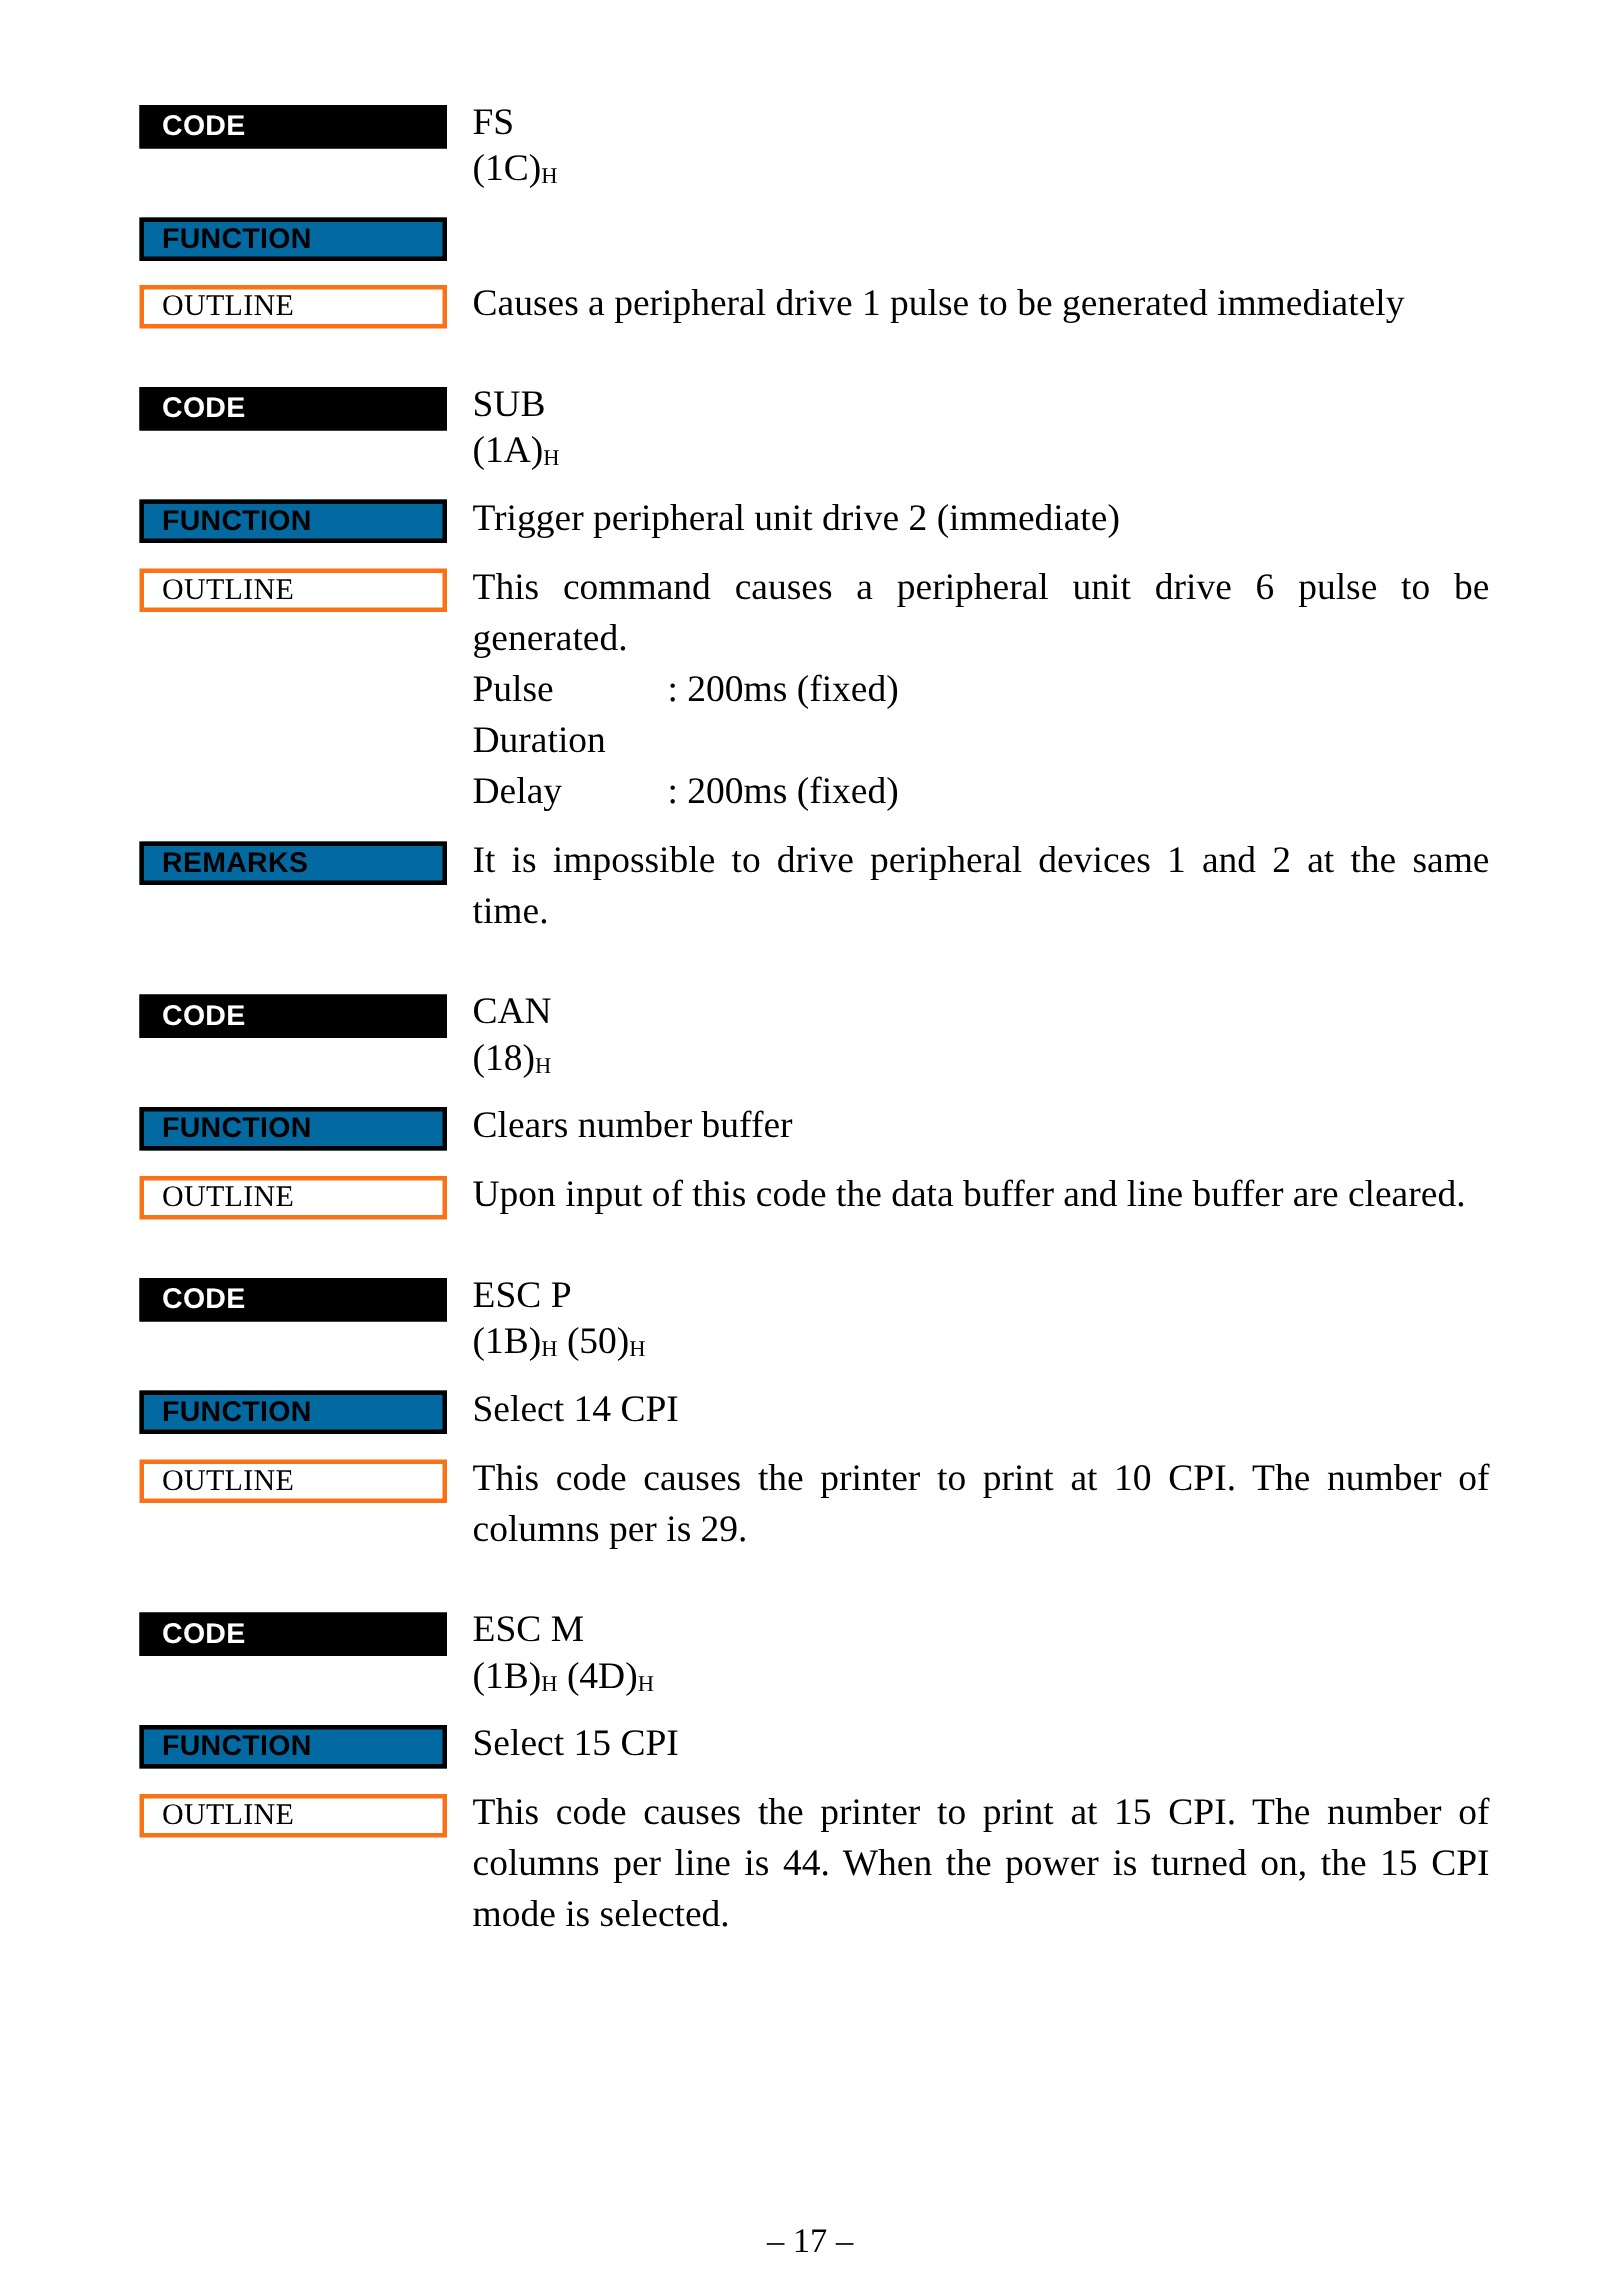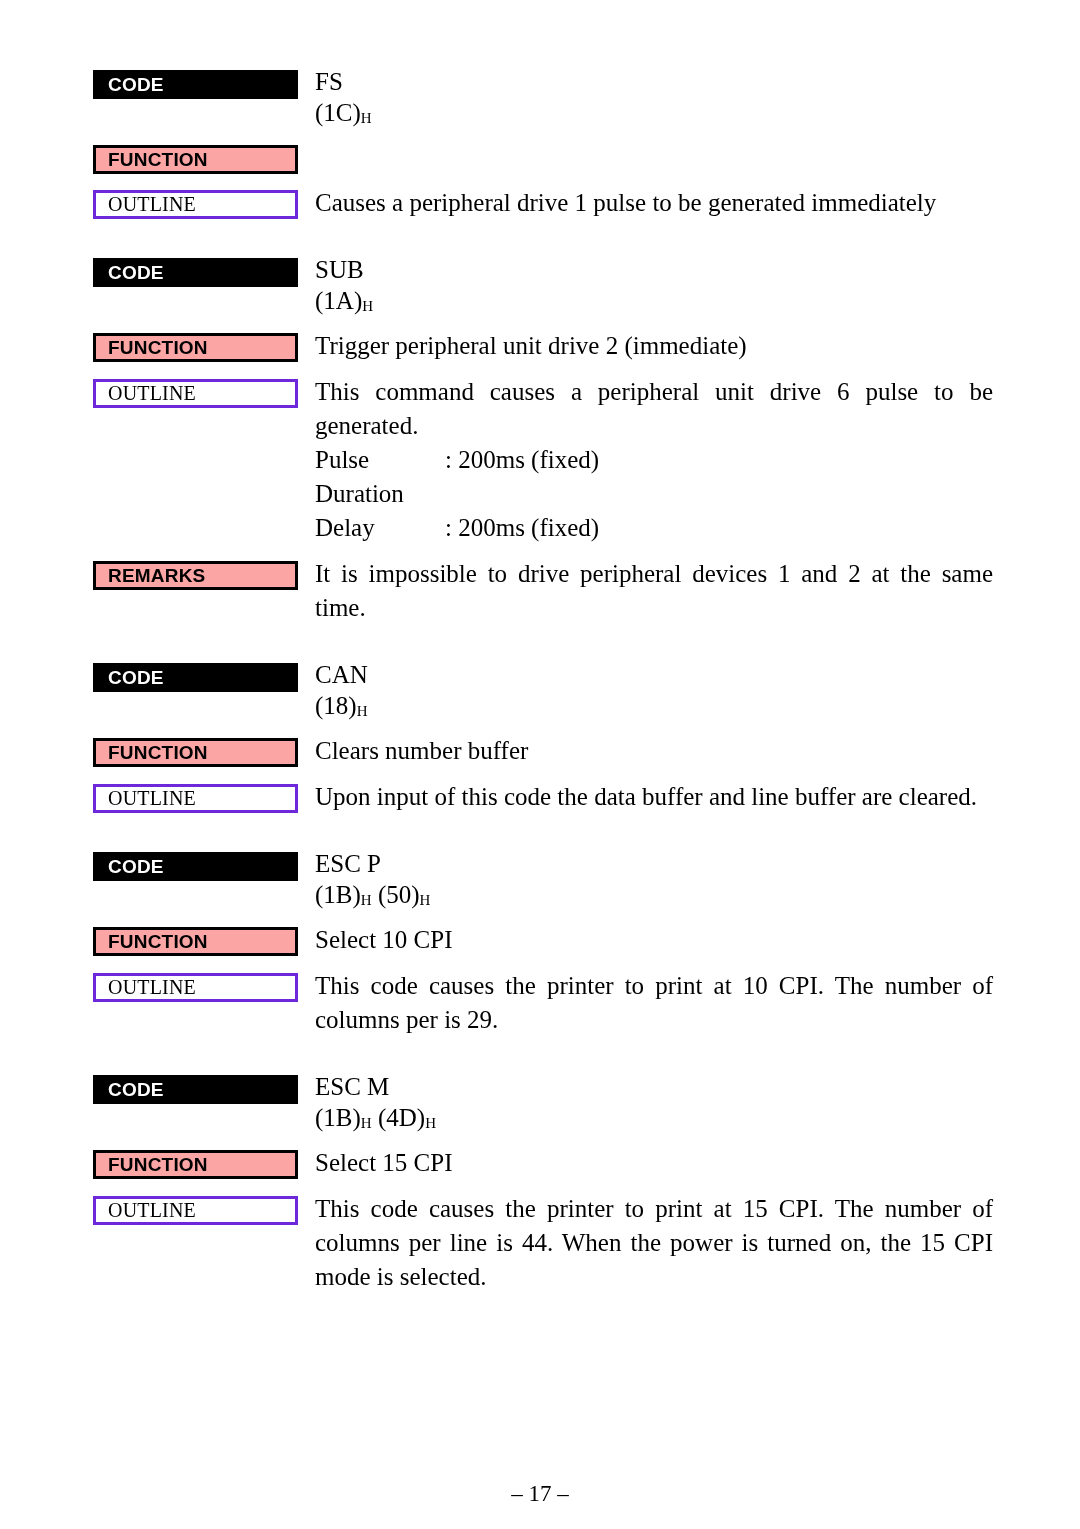--- a/index.html
+++ b/index.html
@@ -58,32 +58,32 @@
     background: #000000;
     color: #ffffff;
     border: 3px solid #000000;
     font-family: "Liberation Sans", "DejaVu Sans", sans-serif;
     font-weight: bold;
     font-size: 19px;
   }
 
   .label-function,
   .label-remarks {
-    background: #fca5a5;
+    background: #0369a1;
     color: #000000;
     border: 3px solid #000000;
     font-family: "Liberation Sans", "DejaVu Sans", sans-serif;
     font-weight: bold;
     font-size: 19px;
   }
 
   .label-outline {
     background: #ffffff;
     color: #000000;
-    border: 3px solid #6d28d9;
+    border: 3px solid #f97316;
     font-family: "Liberation Serif", "DejaVu Serif", serif;
     font-weight: normal;
     font-size: 20px;
   }
 
   
   .body {
     flex: 1 1 auto;
     padding-left: 17px;
     font-family: "Liberation Serif", "DejaVu Serif", serif;
@@ -230,21 +230,21 @@
       <div class="row">
         <div class="label label-code">CODE</div>
         <div class="body nojust">
           <span class="mnemonic">ESC P</span>
           <span class="hex"><span>(1B)</span><sub>H</sub>&nbsp;<span>(50)</span><sub>H</sub></span>
         </div>
       </div>
 
       <div class="row">
         <div class="label label-function">FUNCTION</div>
-        <div class="body nojust">Select 10 CPI</div>
+        <div class="body nojust">Select 14 CPI</div>
       </div>
 
       <div class="row">
         <div class="label label-outline">OUTLINE</div>
         <div class="body">This code causes the printer to print at 10 CPI. The number of columns per is 29.</div>
       </div>
 
     </div>
 
     <div class="block">

